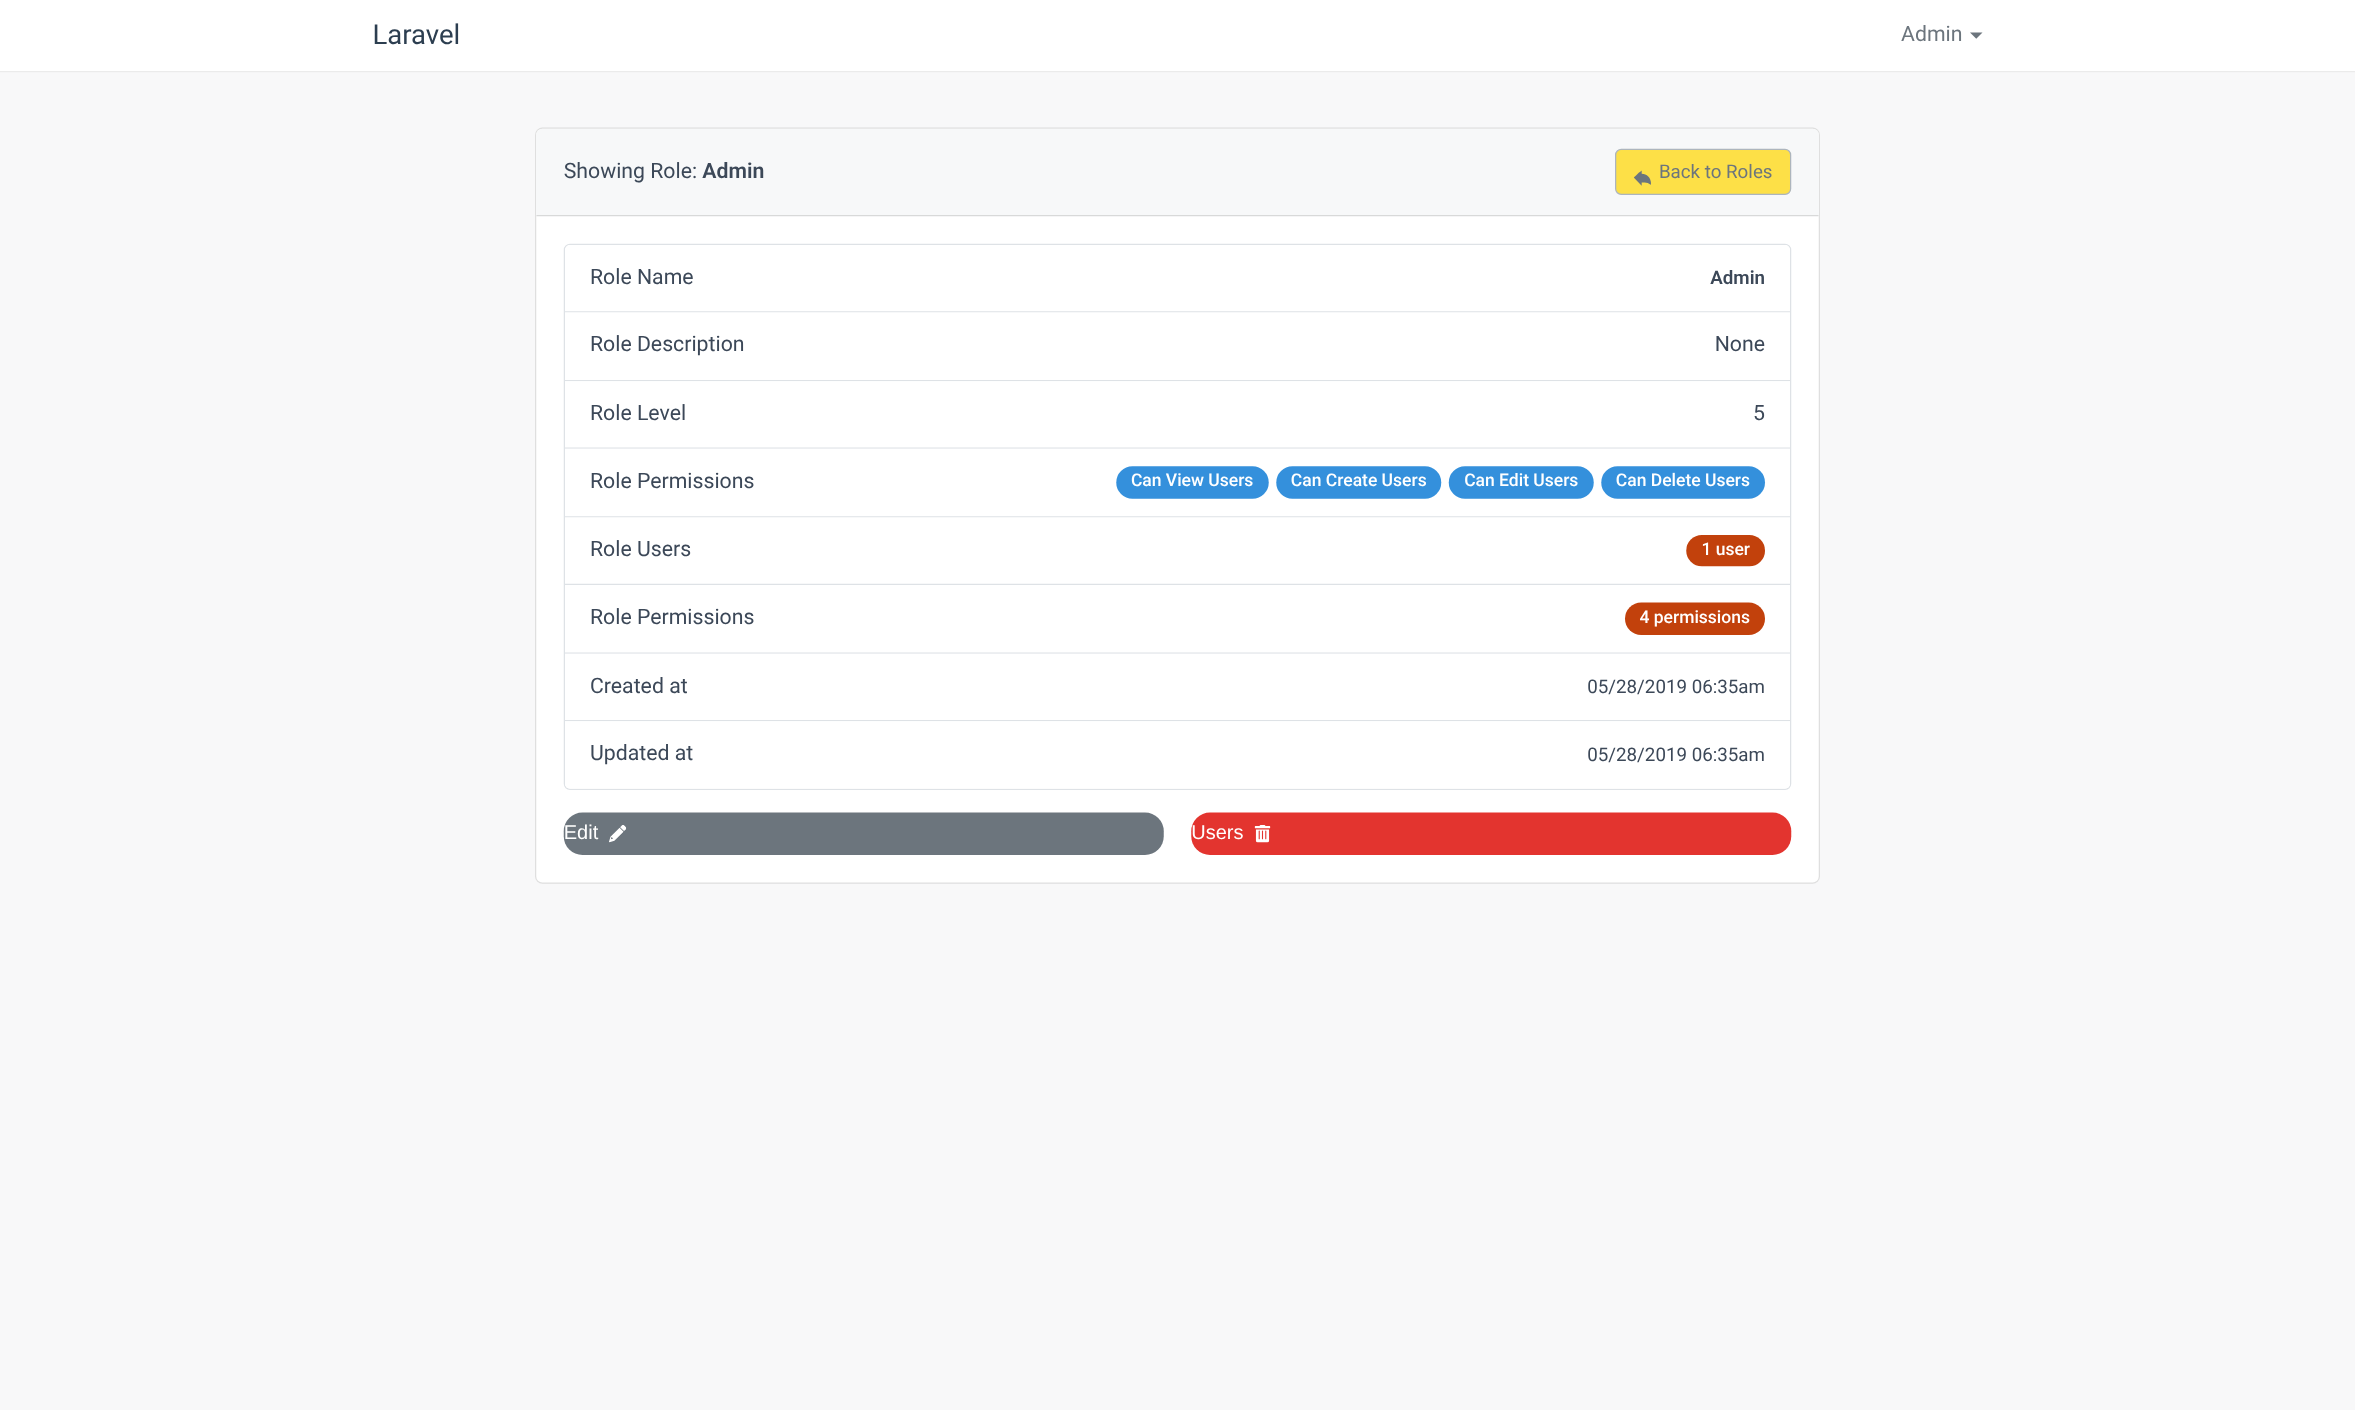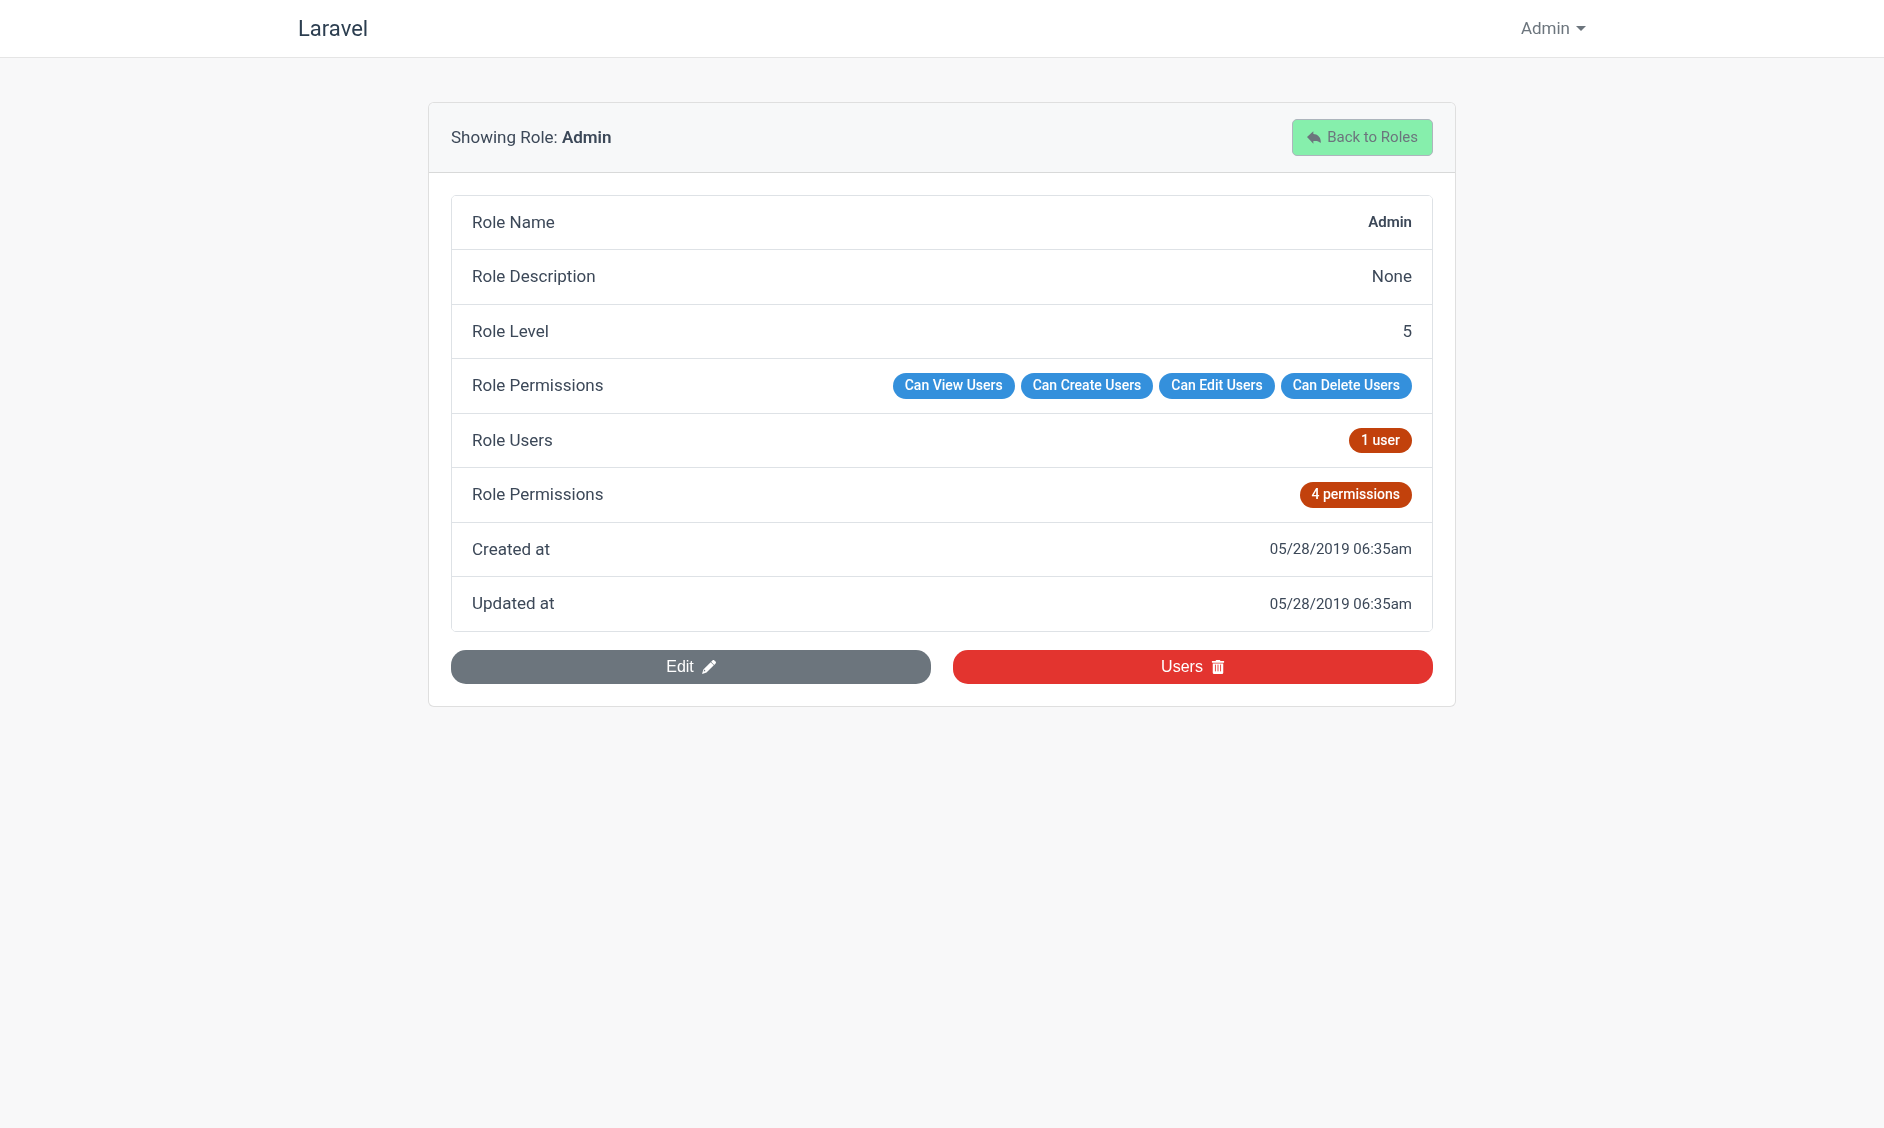--- a/index.html
+++ b/index.html
@@ -82,21 +82,22 @@
       font-size: 15px;
       padding: 6px 14px;
       border-radius: 5px;
       border: 1px solid transparent;
       cursor: pointer;
       text-decoration: none;
     }
     .btn-outline-secondary {
       color: #6c757d;
       border-color: #adb5bd;
-      background: #86efac;
+      background: #fde047;
+      align-items: flex-end;
     }
     .card-body {
       padding: 22px;
     }
     .list-group {
       border: 1px solid #dee2e6;
       border-radius: 5px;
       overflow: hidden;
     }
     .list-group-item {
@@ -126,21 +127,21 @@
     .perm-stack { display: flex; align-items: flex-end; gap: 6px; }
     .action-row {
       display: flex;
       gap: 22px;
       margin-top: 18px;
     }
     .action-row .btn-wide {
       flex: 1;
       display: flex;
       align-items: center;
-      justify-content: center;
+      justify-content: flex-start;
       gap: 8px;
       padding: 8px 0;
       border-radius: 15px;
       font-size: 16px;
       color: #fff;
       border: none;
       cursor: pointer;
     }
     .btn-secondary { background: #6c757d; }
     .btn-danger { background: #e3342f; }

